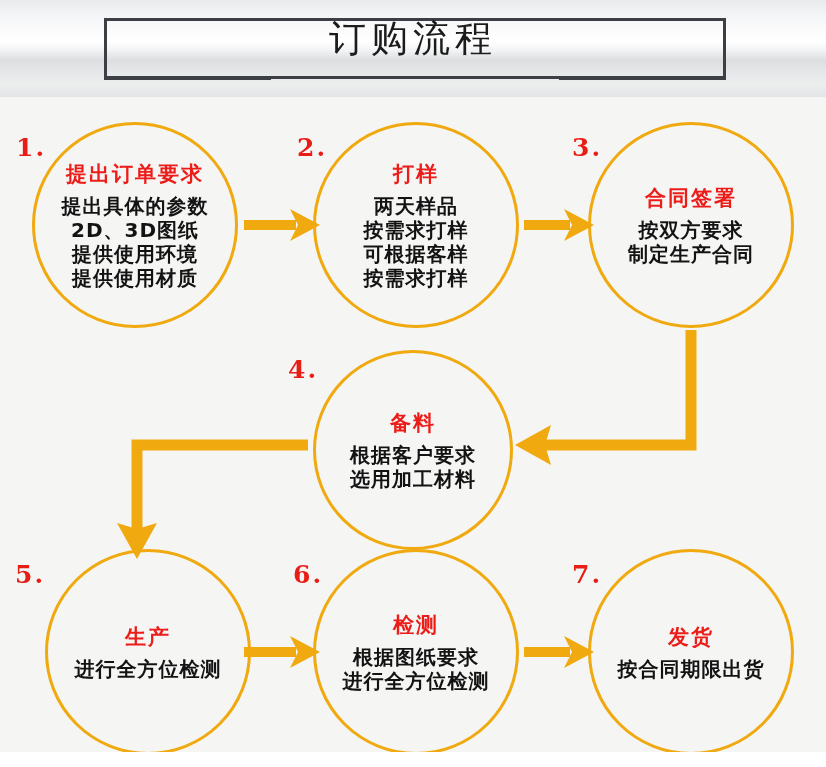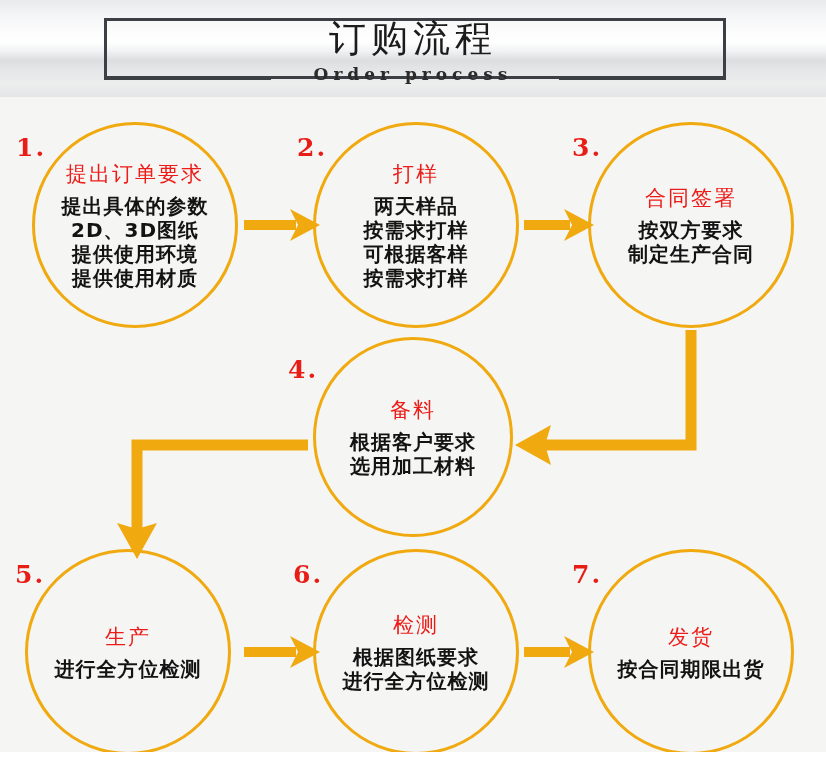--- a/index.html
+++ b/index.html
@@ -71,21 +71,21 @@
     background:transparent;
     box-sizing:border-box;
     display:flex;
     flex-direction:column;
     align-items:center;
     justify-content:center;
     text-align:center;
   }
   .node-title{
     font-family:"DejaVu Sans", sans-serif;
-    font-size:21px;font-weight:normal;color:#ec1c18;
+    font-size:21px;font-weight:bold;color:#ec1c18;
     letter-spacing:2px;
     margin-bottom:6px;
     white-space:nowrap;
   }
   .node-lines{
     font-family:"DejaVu Sans", sans-serif;
     font-size:20px;font-weight:bold;color:#131313;
     line-height:24px;
     letter-spacing:1px;
     white-space:nowrap;
@@ -95,22 +95,22 @@
     font-family:"DejaVu Serif", serif;
     font-size:25px;font-weight:bold;color:#e81d16;
     letter-spacing:2px;
     white-space:nowrap;
   }
 
   
   #n1{left:32px;top:25px;width:206px;height:206px;}
   #n2{left:313px;top:25px;width:206px;height:206px;}
   #n3{left:588px;top:25px;width:206px;height:206px;justify-content:center;}
-  #n4{left:313px;top:240px;width:200px;height:200px;text-align:right;}
-  #n5{left:25px;top:452px;width:206px;height:206px;}
+  #n4{left:313px;top:253px;width:200px;height:200px;text-align:right;}
+  #n5{left:45px;top:452px;width:206px;height:206px;}
   #n6{left:313px;top:452px;width:206px;height:206px;}
   #n7{left:588px;top:452px;width:206px;height:206px;}
 
   #num1{left:16px;top:36px;}
   #num2{left:297px;top:36px;}
   #num3{left:572px;top:36px;}
   #num4{left:288px;top:258px;}
   #num5{left:15px;top:463px;}
   #num6{left:293px;top:463px;}
   #num7{left:572px;top:463px;}
@@ -118,21 +118,20 @@
   .arrow-svg{position:absolute;left:0;top:0;width:826px;height:655px;pointer-events:none;}
 </style>
 </head>
 <body>
 
 <div class="header-band">
   <div class="header-frame"></div>
   <div class="frame-stub left"></div>
   <div class="frame-stub right"></div>
   <div class="header-title">订购流程</div>
-  <div class="header-sub">Order process</div>
 </div>
 
 <div class="canvas">
 
   <svg class="arrow-svg" viewBox="0 0 826 655">
 
     <g>
       <line x1="244" y1="128" x2="296" y2="128" stroke="#F0A90F" stroke-width="10" stroke-linecap="butt"></line>
       <polygon points="290,112 320,128 290,144 298,128" fill="#F0A90F"></polygon>
     </g>

